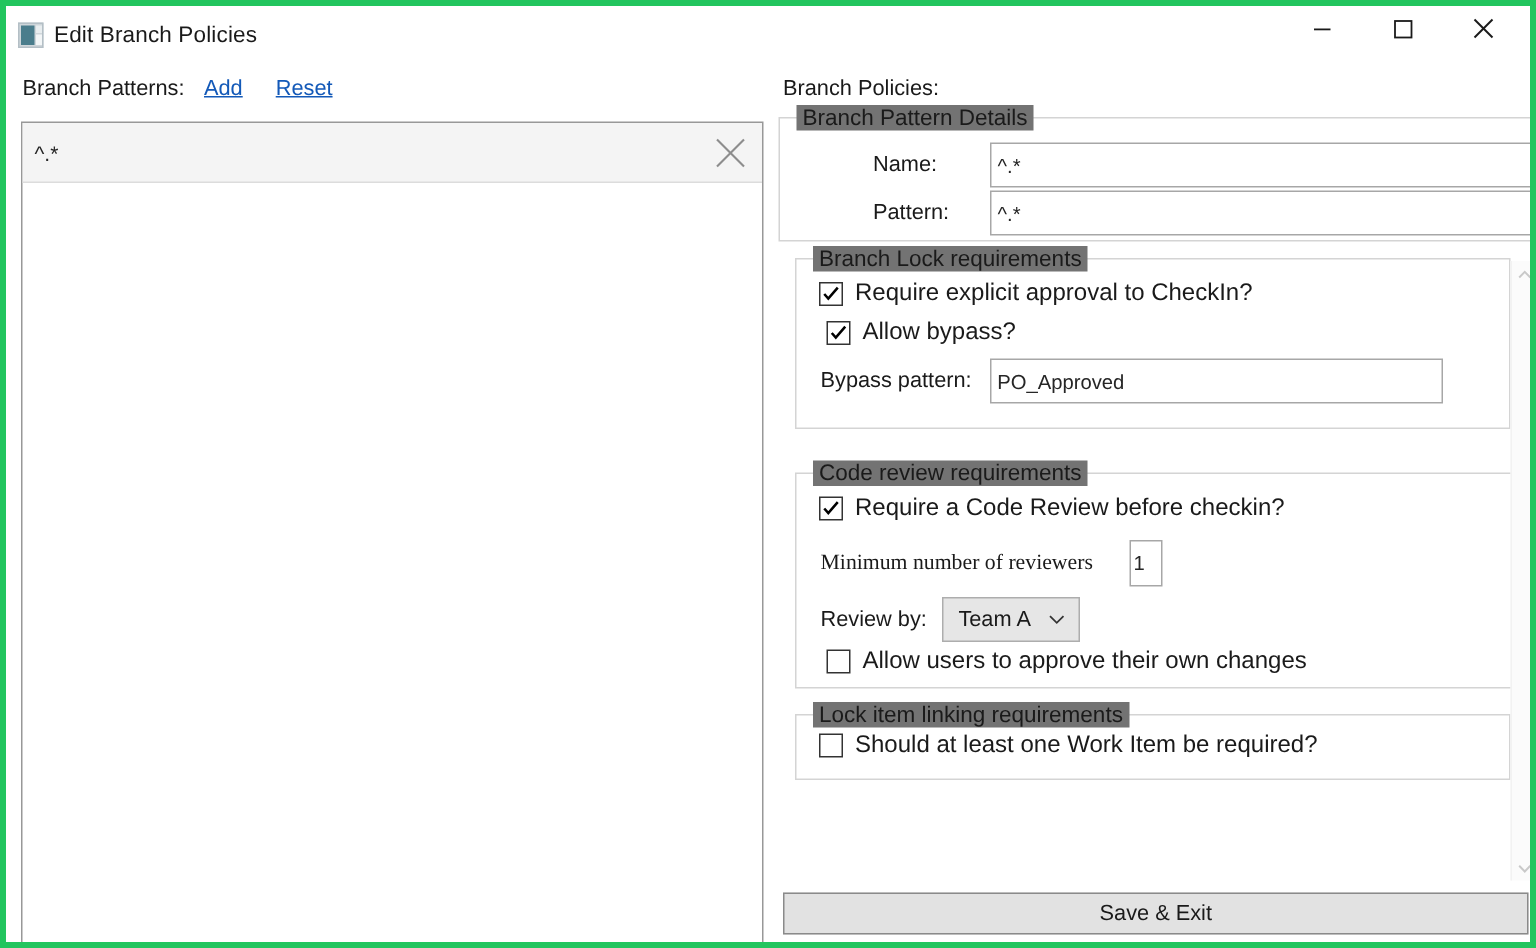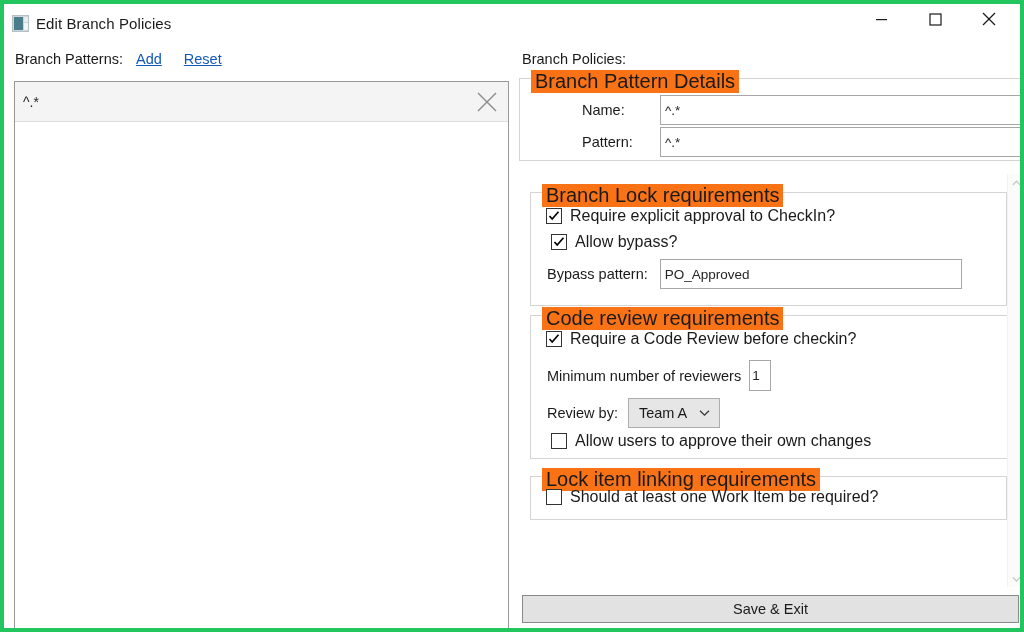--- a/index.html
+++ b/index.html
@@ -123,28 +123,28 @@
   
   .groupbox {
     position: absolute;
     border: 1px solid #d4d4d4;
     background: #ffffff;
   }
   .groupbox > .gb-title {
     position: absolute;
     top: -9px; left: 11px;
     padding: 0 4px;
-    background: #f97316;
-    font-size: 20px;
+    background: #737373;
+    font-size: 15px;
     color: #1a1a1a;
     white-space: nowrap;
   }
 
   #gb-pattern-details { left: 3px; top: 36px; width: 504px; height: 83px; }
-  #gb-branch-lock     { left: 14px; top: 150px; width: 477px; height: 114px; text-decoration: underline; }
+  #gb-branch-lock     { left: 14px; top: 130px; width: 477px; height: 114px; text-decoration: underline; }
   #gb-code-review     { left: 14px; top: 273px; width: 479px; height: 144px; }
   #gb-work-item       { left: 14px; top: 434px; width: 477px; height: 44px; }
 
   .field-row {
     position: absolute;
     display: flex; align-items: center;
   }
   .field-label {
     font-size: 14.5px; color: #1a1a1a;
   }
@@ -182,21 +182,21 @@
   .cb-label { font-size: 16px; color: #1a1a1a; white-space: nowrap; }
 
   #cb-require-approval { left: 15px; top: 14px; }
   #cb-allow-bypass     { left: 20px; top: 40px; }
   #row-bypass-pattern  { left: 16px; top: 66px; }
   #row-bypass-pattern .field-label { margin-right: 12px; }
   #row-bypass-pattern .textinput { width: 302px; }
 
   #cb-require-review   { left: 15px; top: 14px; }
   #row-min-reviewers   { left: 16px; top: 44px; }
-  #row-min-reviewers .field-label { margin-right: 8px; }
+  #row-min-reviewers .field-label { margin-right: 24px; font-family: Liberation Serif, serif; }
   #spin-min-reviewers {
     width: 22px; height: 31px;
     border: 1px solid #a7a7a7;
     background: #ffffff;
     font-size: 13.5px;
     color: #262626;
     padding: 0 2px;
     line-height: 14px;
     font-family: "Liberation Sans", sans-serif;
     outline: none;

